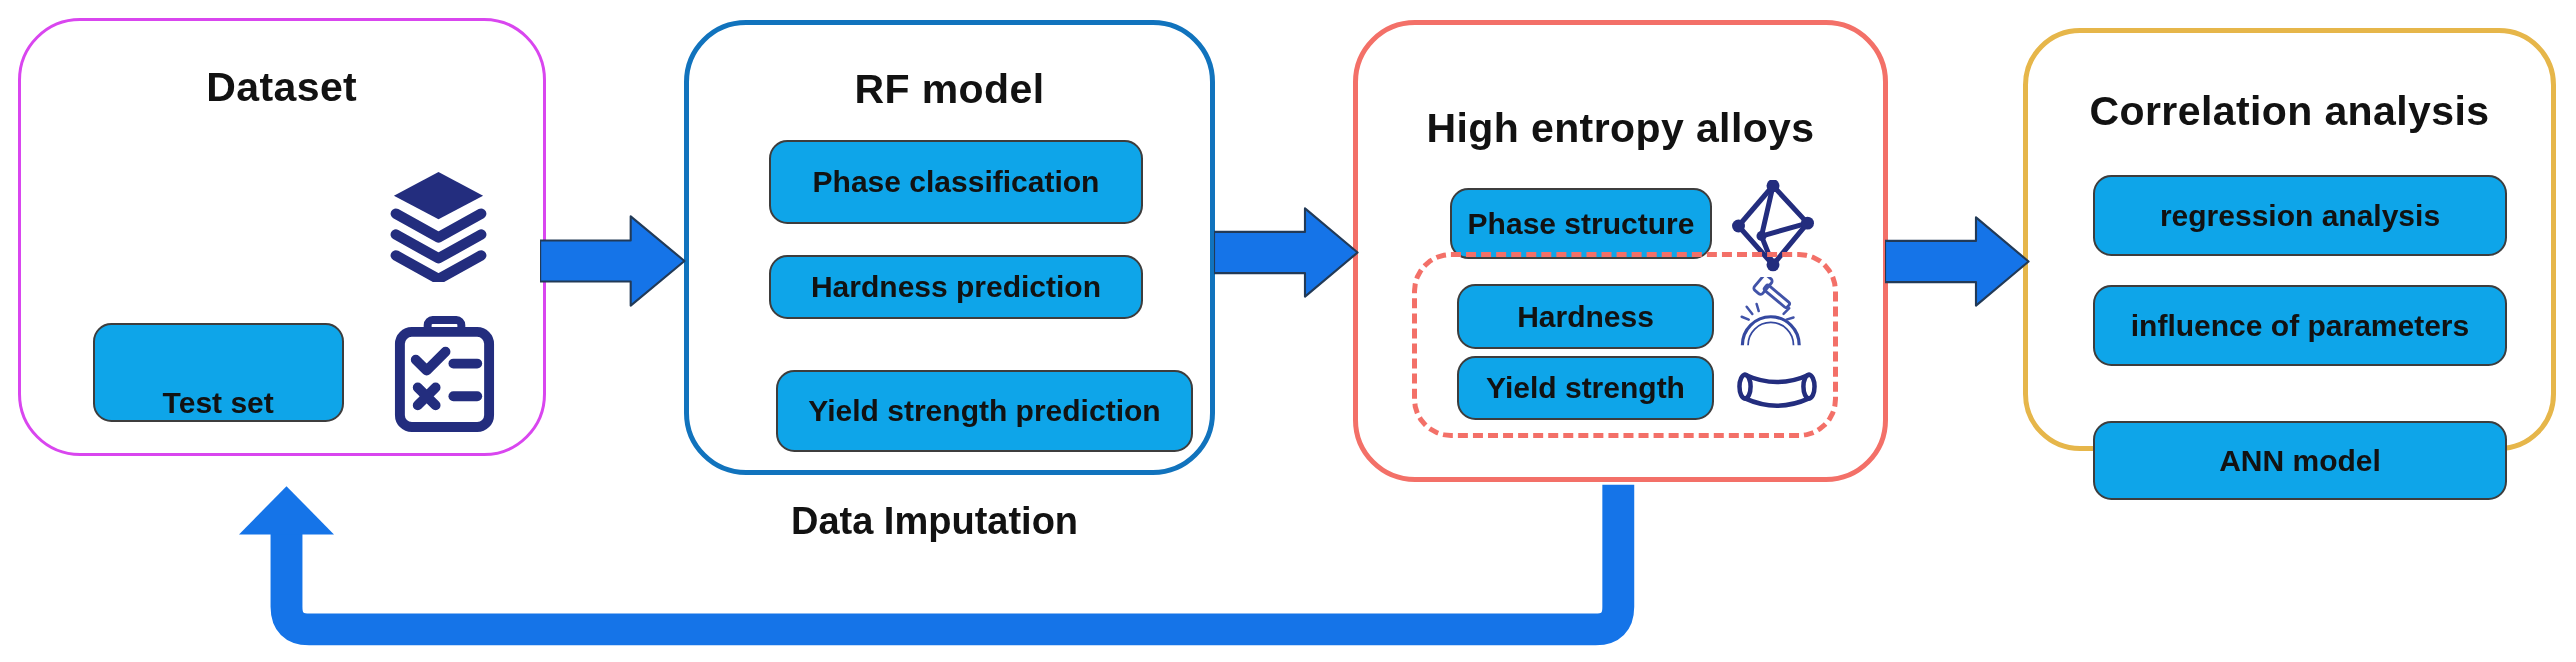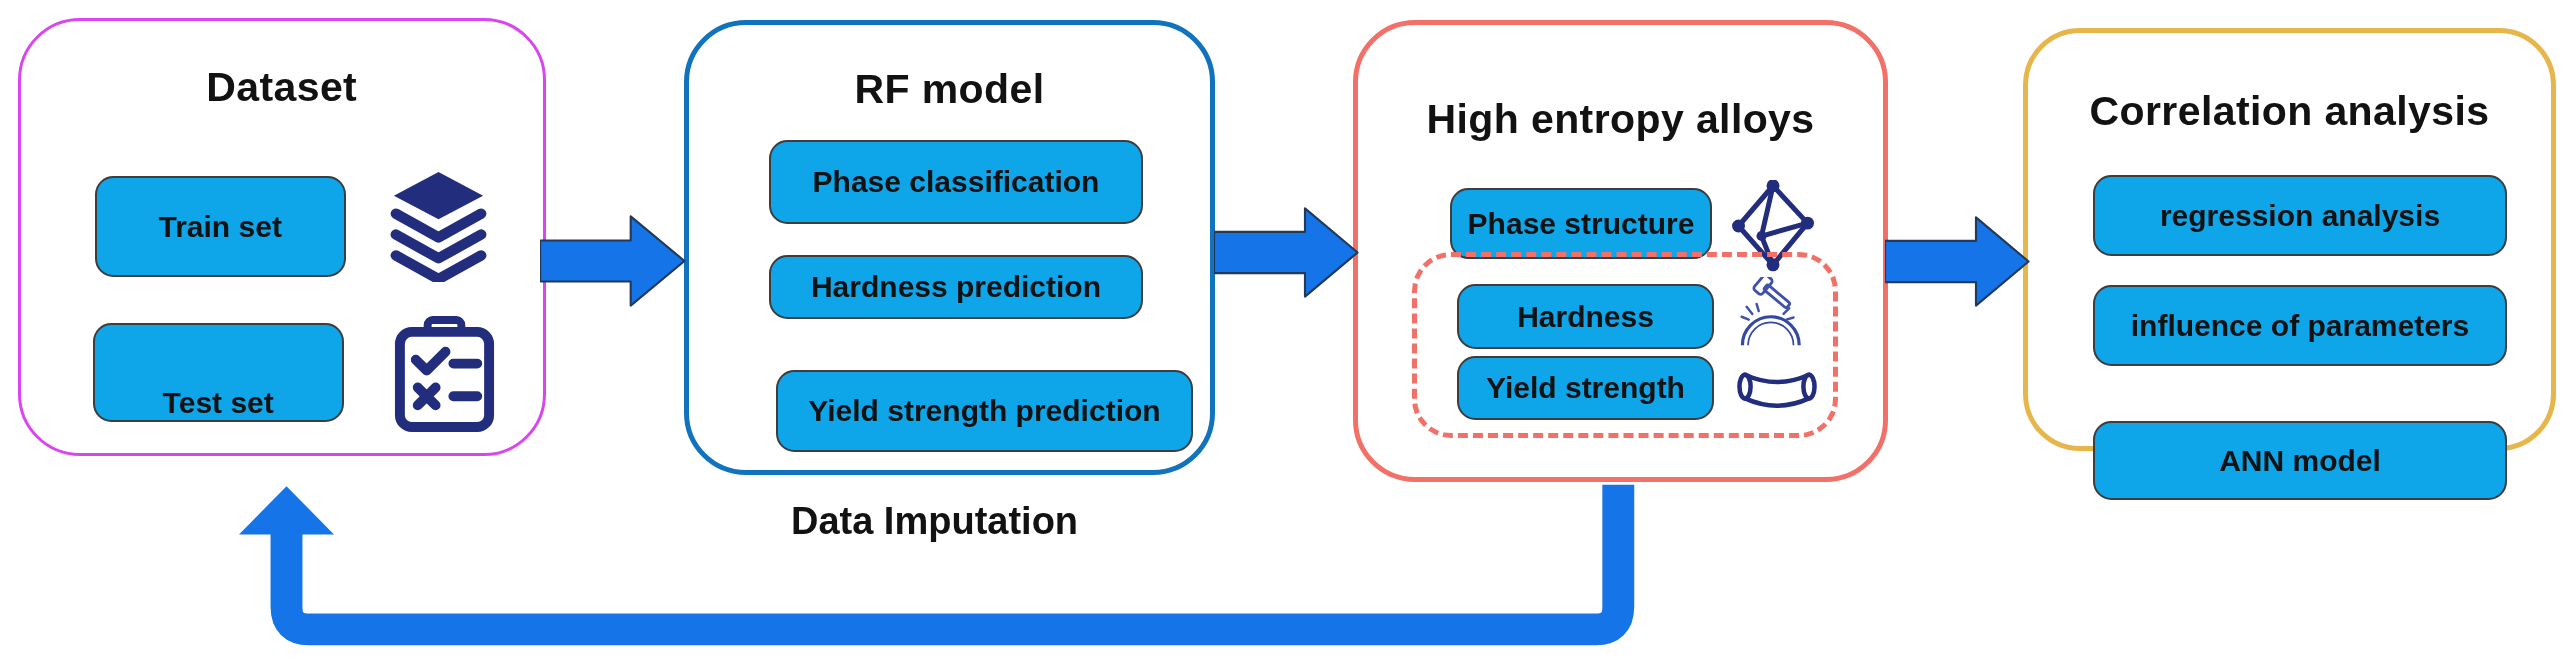--- a/index.html
+++ b/index.html
@@ -18,21 +18,21 @@
   .obox.hea    { left:1353px;top:20px; width:535px; height:462px; border:5.7px solid #f37068; }
   .obox.corr   { left:2023px;top:28px; width:533px; height:423px; border:5.7px solid #e6b64a; border-radius:57px; }
 
   .obox h2{
     position:absolute; left:0; width:100%; margin:0;
     text-align:center; font-size:41px; font-weight:700; color:#121212;
     letter-spacing:0.4px; white-space:nowrap;
   }
   .dataset h2{ top:43px; }
   .rf h2{ top:41px; }
-  .hea h2{ top:71px;text-align:center; }
+  .hea h2{ top:80px;text-align:center; }
   .corr h2{ top:55px; }
 
   
   .pill{
     position:absolute; box-sizing:border-box; background:#0ea5e9;
     border:2.1px solid #3d3d3d; border-radius:18.4px;
     display:flex; align-items:center; justify-content:center;
   }
   .pill span{
     font-size:30px; font-weight:700; color:#121212; white-space:nowrap;
@@ -60,23 +60,20 @@
   }
 </style>
 </head>
 <body>
 
 <div class="canvas">
 
   <section class="obox dataset">
     <h2>Dataset</h2>
 
-    <div class="pill" style="left:74px; top:155px; width:251px; height:101px;">
-      <span>Train set</span>
-    </div>
 
     <div class="pill" style="left:72px; top:302px; width:251px; height:99px;align-items:flex-end;">
       <span>Test set</span>
     </div>
 
     <svg class="icon" style="left:367px; top:149px;" width="101" height="112" viewBox="0 0 100 118">
       <polygon points="50,2 97,27 50,52 3,27" fill="#232d7e"></polygon>
       <path d="M5,46 L50,71 L95,46" fill="none" stroke="#232d7e" stroke-width="11" stroke-linecap="round" stroke-linejoin="round"></path>
       <path d="M5,68 L50,93 L95,68" fill="none" stroke="#232d7e" stroke-width="11" stroke-linecap="round" stroke-linejoin="round"></path>
       <path d="M5,90 L50,115 L95,90" fill="none" stroke="#232d7e" stroke-width="11" stroke-linecap="round" stroke-linejoin="round"></path>

